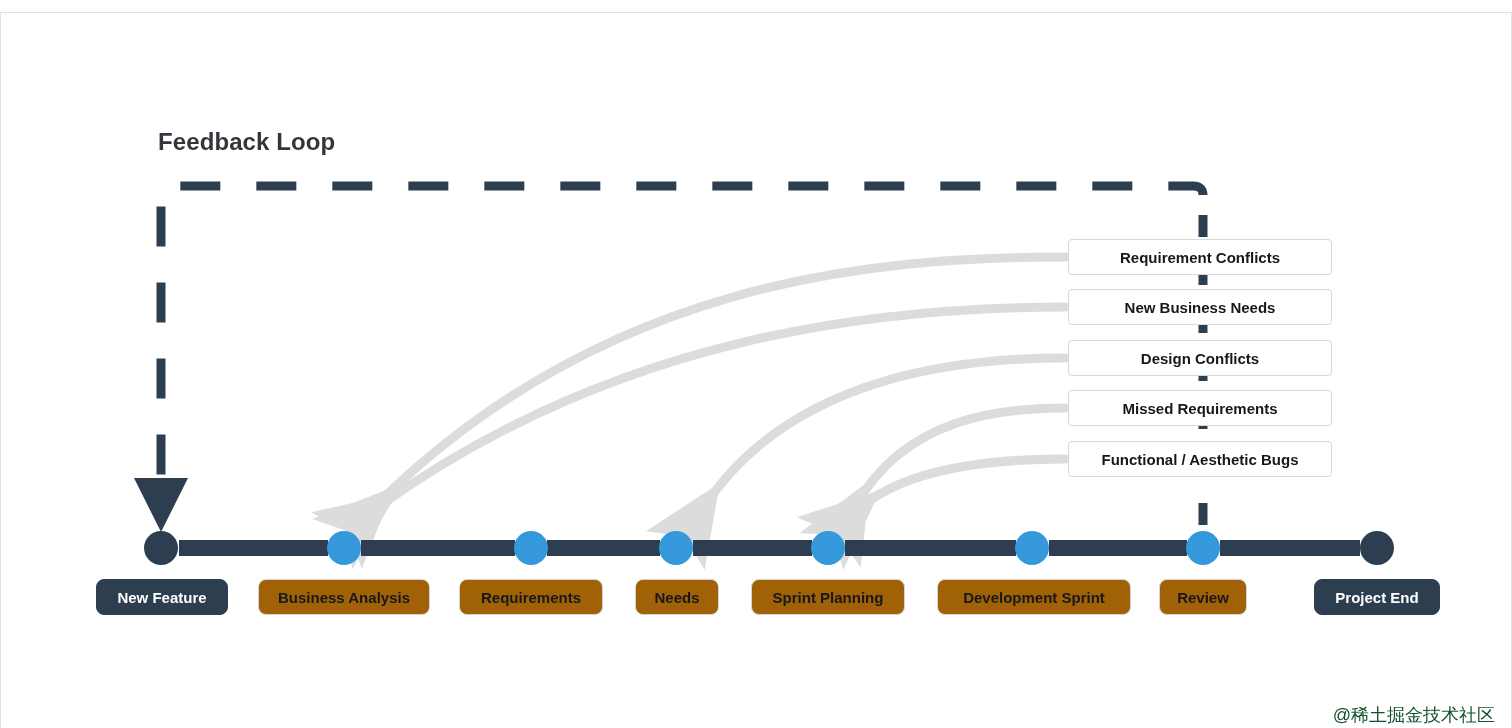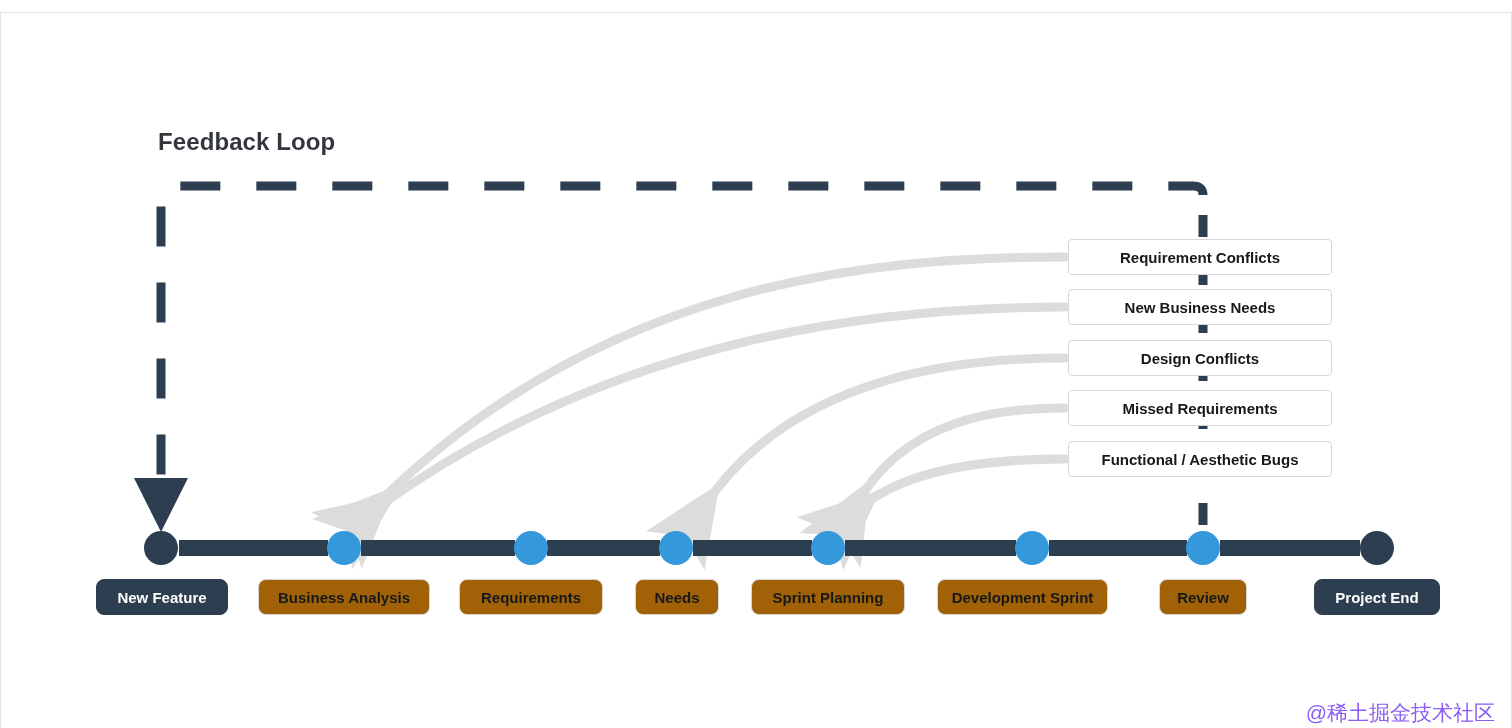--- a/index.html
+++ b/index.html
@@ -76,22 +76,22 @@
   }
   .stage-label.filled {
     background: #2d3e50;
     border: 1px solid #2d3e50;
     color: #ffffff;
   }
   .watermark {
     position: absolute;
     right: 18px;
     bottom: 14px;
-    font-size: 21px;
-    color: #8b5cf6;
+    font-size: 18px;
+    color: #14532d;
     white-space: nowrap;
   }
 </style>
 </head>
 <body>
 
 <div id="canvas">
 
   <svg id="diagram-svg" viewBox="0 0 1512 728" xmlns="http://www.w3.org/2000/svg">
     <defs>
@@ -167,21 +167,21 @@
     </div>
     <div class="stage-label plain" style="left:458px; top:566px; width:144px;">
       <span>Requirements</span>
     </div>
     <div class="stage-label plain" style="left:634px; top:566px; width:84px;">
       <span>Needs</span>
     </div>
     <div class="stage-label plain" style="left:750px; top:566px; width:154px;">
       <span>Sprint Planning</span>
     </div>
-    <div class="stage-label plain" style="left:936px; top:566px; width:171px;">
+    <div class="stage-label plain" style="left:936px; top:566px; width:194px;">
       <span>Development Sprint</span>
     </div>
     <div class="stage-label plain" style="left:1158px; top:566px; width:88px;">
       <span>Review</span>
     </div>
     <div class="stage-label filled" style="left:1313px; top:566px; width:126px;">
       <span>Project End</span>
     </div>
 
     <div class="watermark">@稀土掘金技术社区</div>

